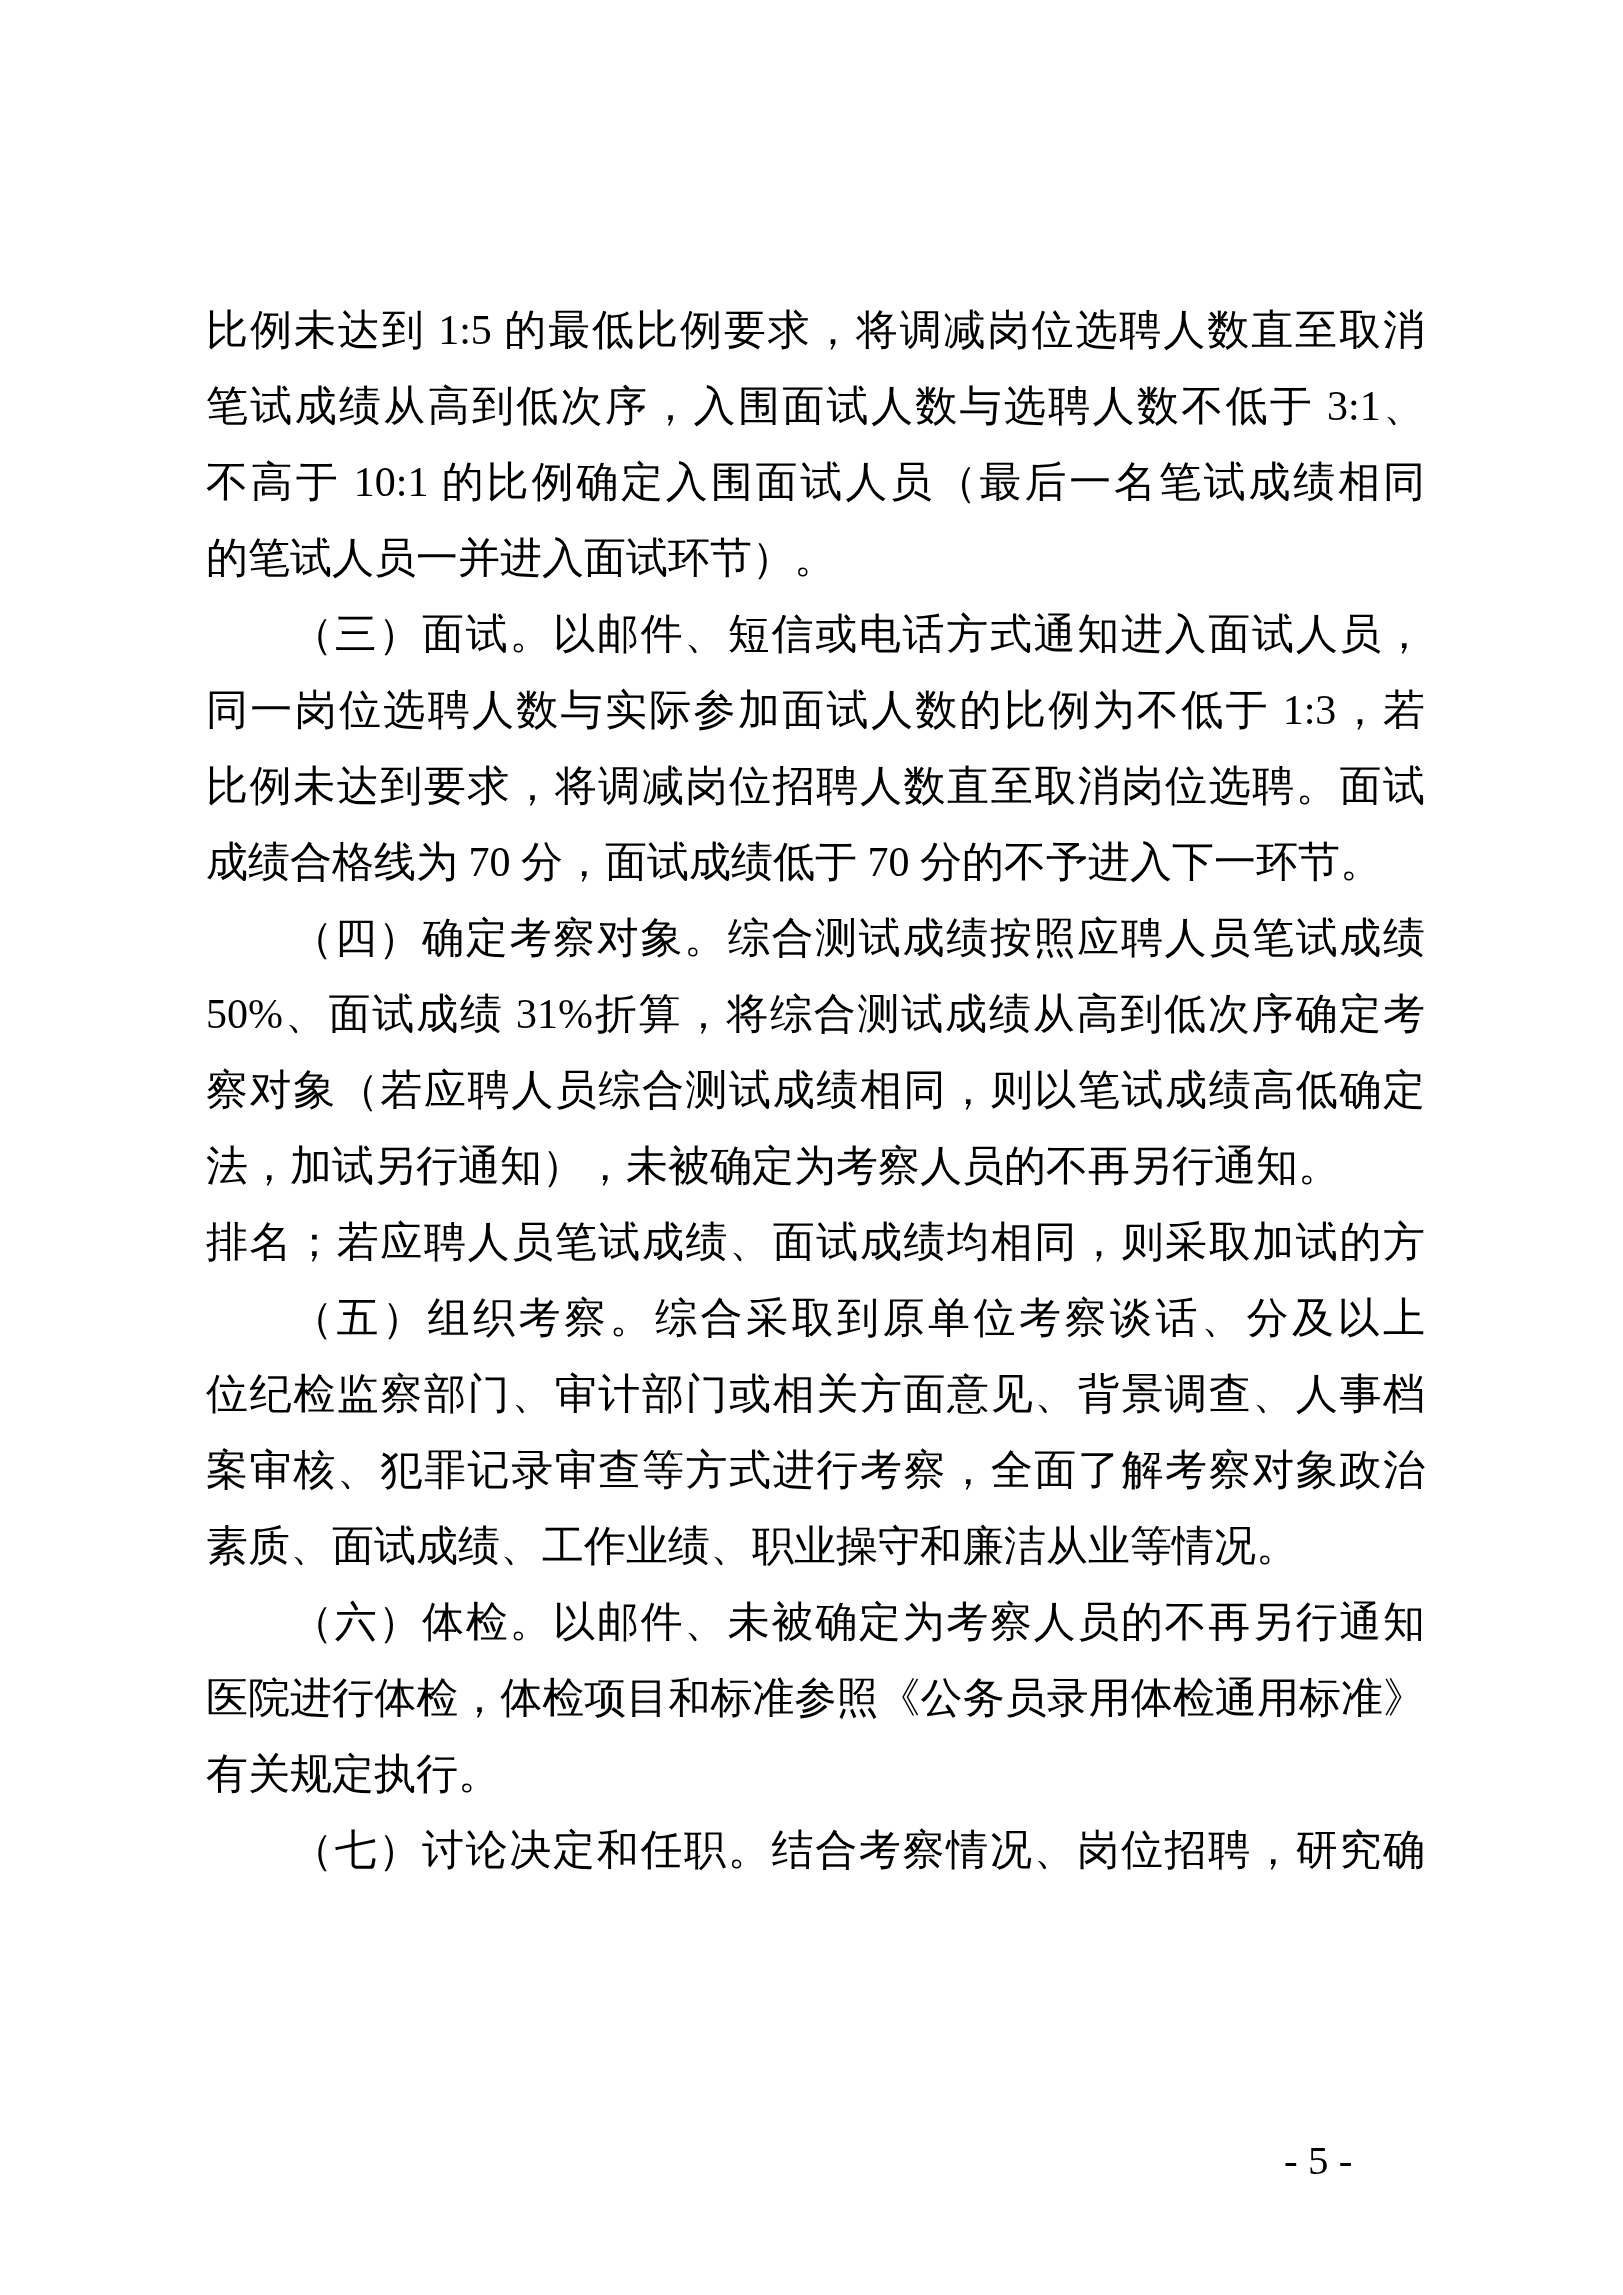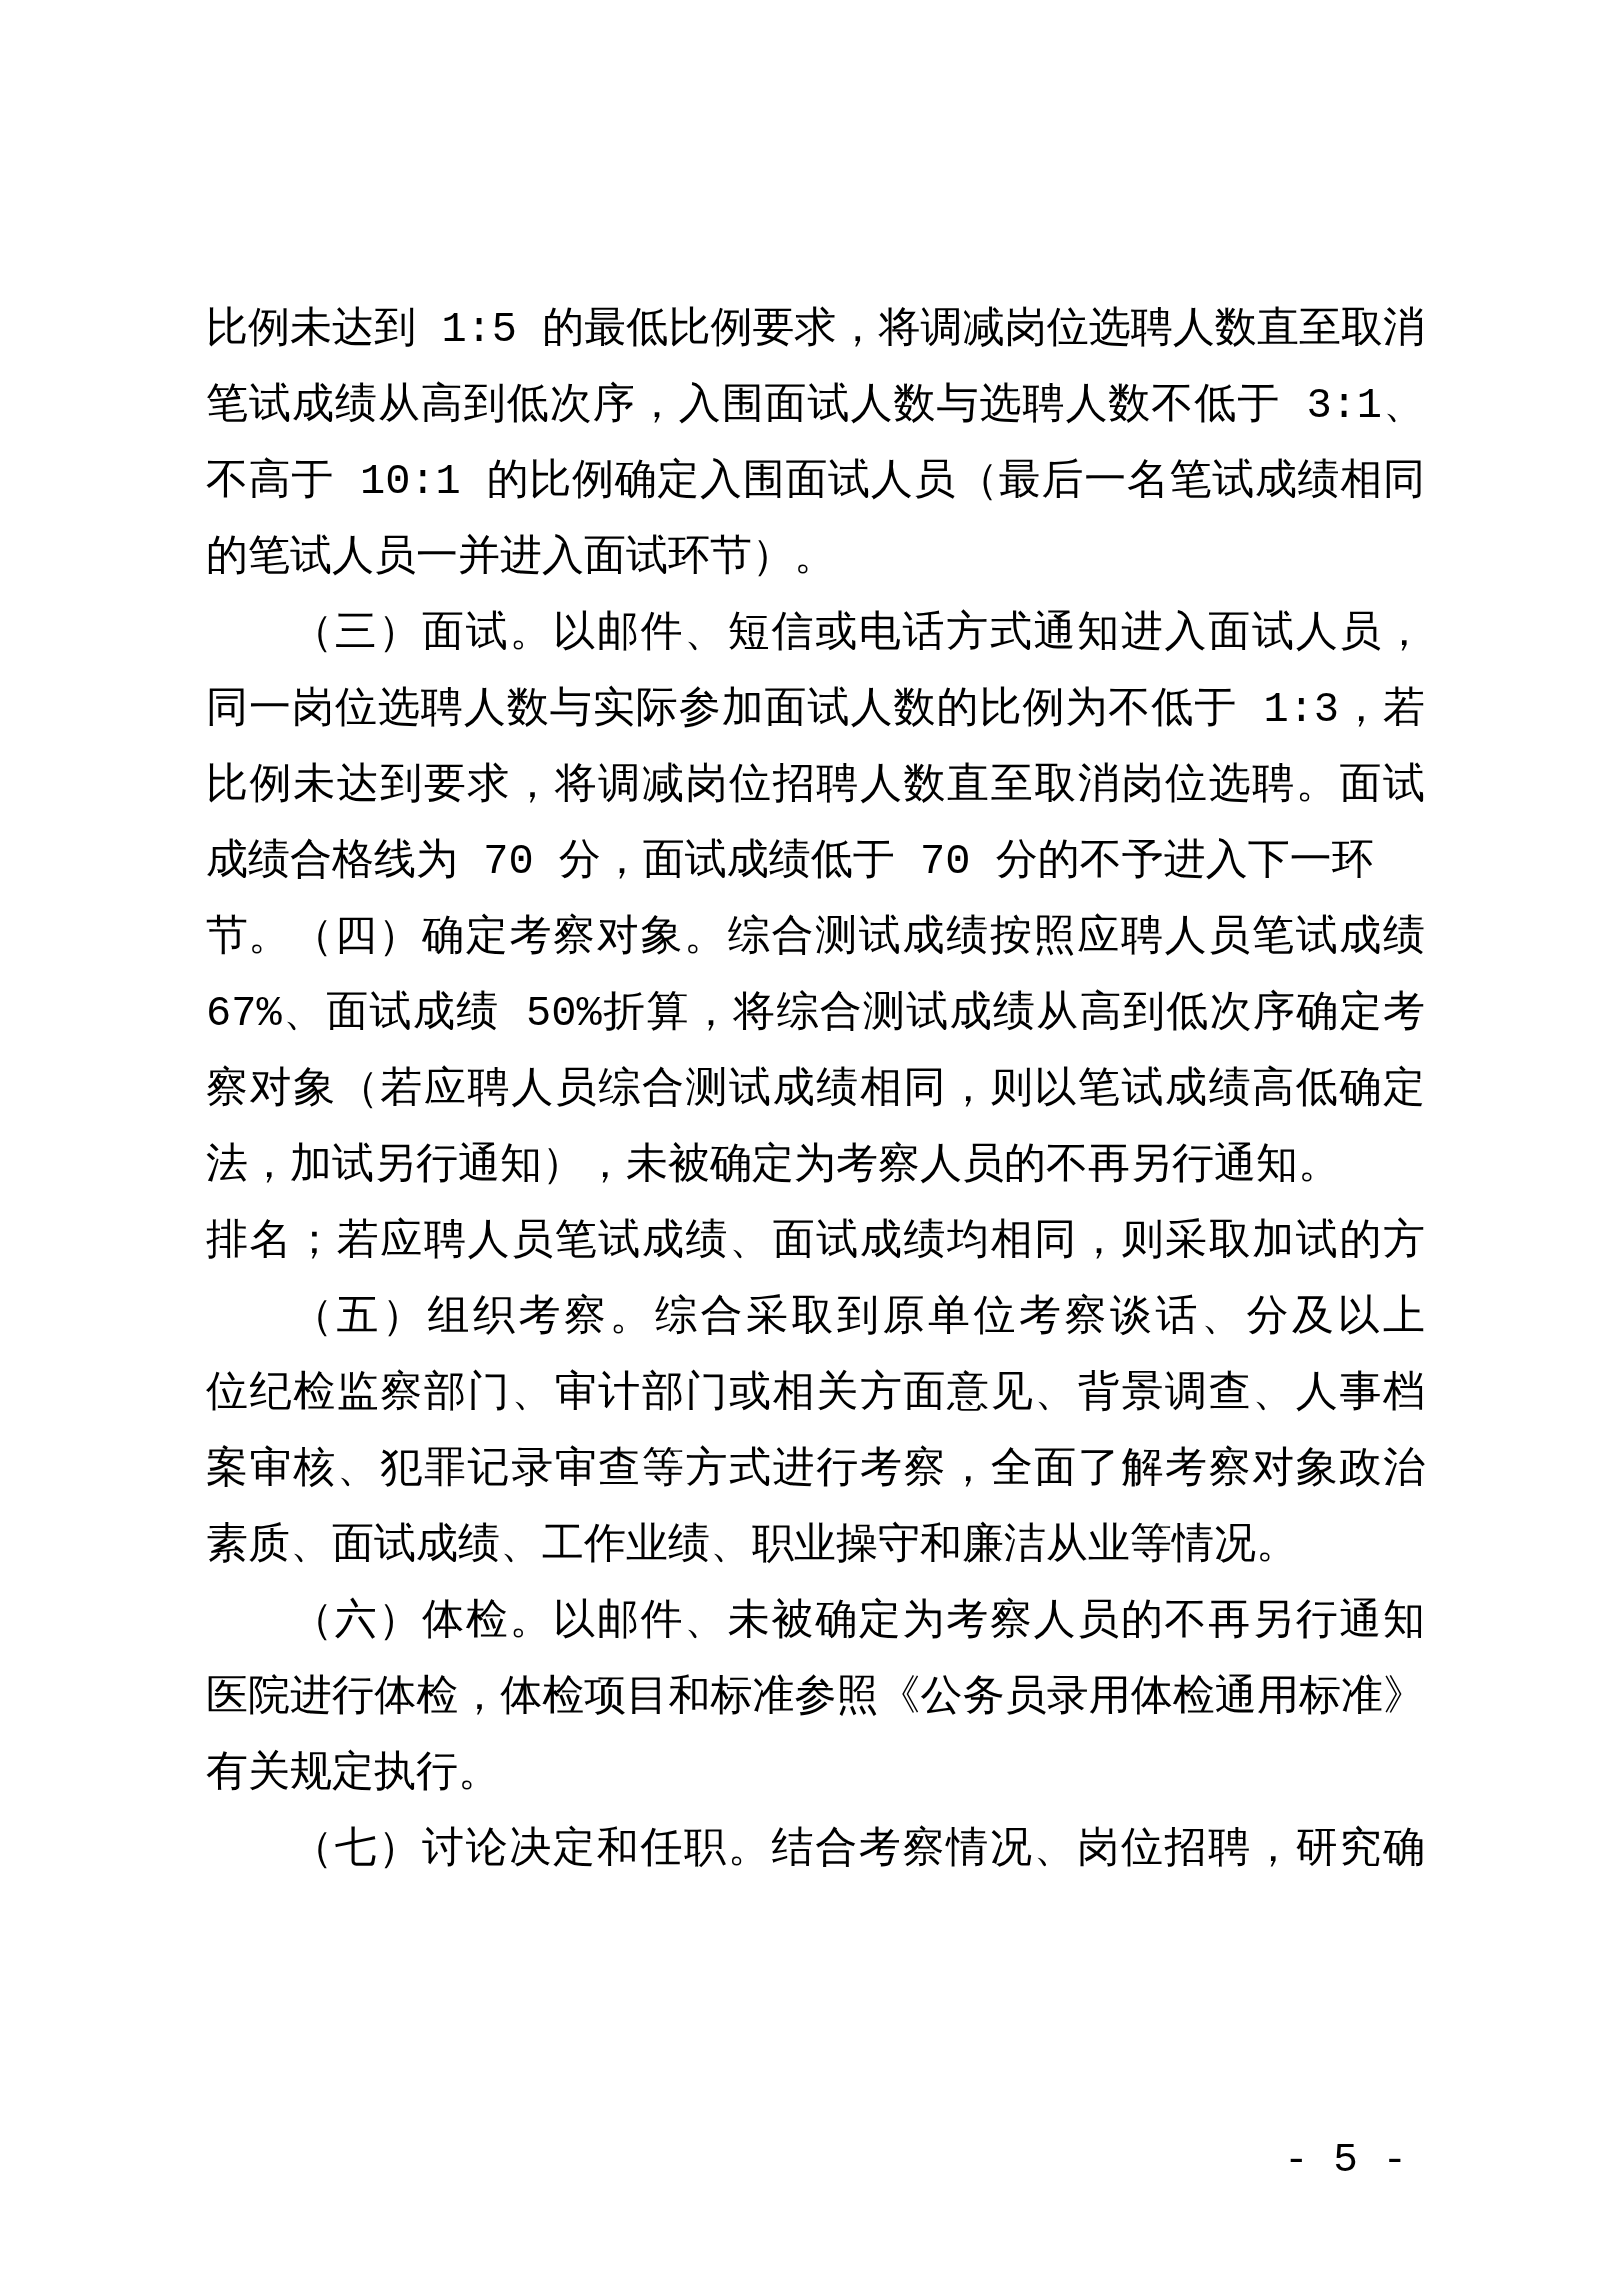--- a/index.html
+++ b/index.html
@@ -6,21 +6,21 @@
     margin: 0;
     padding: 0;
     background: #ffffff;
   }
   .page {
     position: relative;
     width: 1579px;
     height: 2295px;
     background: #ffffff;
     color: #000000;
-    font-family: Liberation Mono, monospace;
+    font-family: Liberation Serif, serif;
     overflow: hidden;
   }
   .body-text {
     position: absolute;
     left: 206px;
     top: 292px;
     width: 1219px;
   }
   .ln {
     font-size: 42px;
@@ -60,21 +60,21 @@
   <div class="body-text">
     <div class="ln j">比例未达到 1:5 的最低比例要求，将调减岗位选聘人数直至取消</div>
     <div class="ln j">笔试成绩从高到低次序，入围面试人数与选聘人数不低于 3:1、</div>
     <div class="ln j">不高于 10:1 的比例确定入围面试人员（最后一名笔试成绩相同</div>
     <div class="ln end">的笔试人员一并进入面试环节）。</div>
     <div class="ln j ind">（三）面试。以邮件、短信或电话方式通知进入面试人员，</div>
     <div class="ln j">同一岗位选聘人数与实际参加面试人数的比例为不低于 1:3，若</div>
     <div class="ln j">比例未达到要求，将调减岗位招聘人数直至取消岗位选聘。面试</div>
     <div class="ln end">成绩合格线为 70 分，面试成绩低于 70 分的不予进入下一环节。</div>
     <div class="ln j ind">（四）确定考察对象。综合测试成绩按照应聘人员笔试成绩</div>
-    <div class="ln j">67%、面试成绩 50%折算，将综合测试成绩从高到低次序确定考</div>
+    <div class="ln j">50%、面试成绩 31%折算，将综合测试成绩从高到低次序确定考</div>
     <div class="ln j">察对象（若应聘人员综合测试成绩相同，则以笔试成绩高低确定</div>
     <div class="ln end">法，加试另行通知），未被确定为考察人员的不再另行通知。</div>
     <div class="ln j">排名；若应聘人员笔试成绩、面试成绩均相同，则采取加试的方</div>
     <div class="ln j ind">（五）组织考察。综合采取到原单位考察谈话、分及以上</div>
     <div class="ln j">位纪检监察部门、审计部门或相关方面意见、背景调查、人事档</div>
     <div class="ln j">案审核、犯罪记录审查等方式进行考察，全面了解考察对象政治</div>
     <div class="ln end">素质、面试成绩、工作业绩、职业操守和廉洁从业等情况。</div>
     <div class="ln j ind">（六）体检。以邮件、未被确定为考察人员的不再另行通知</div>
     <div class="ln j">医院进行体检，体检项目和标准参照《公务员录用体检通用标准》</div>
     <div class="ln end">有关规定执行。</div>

